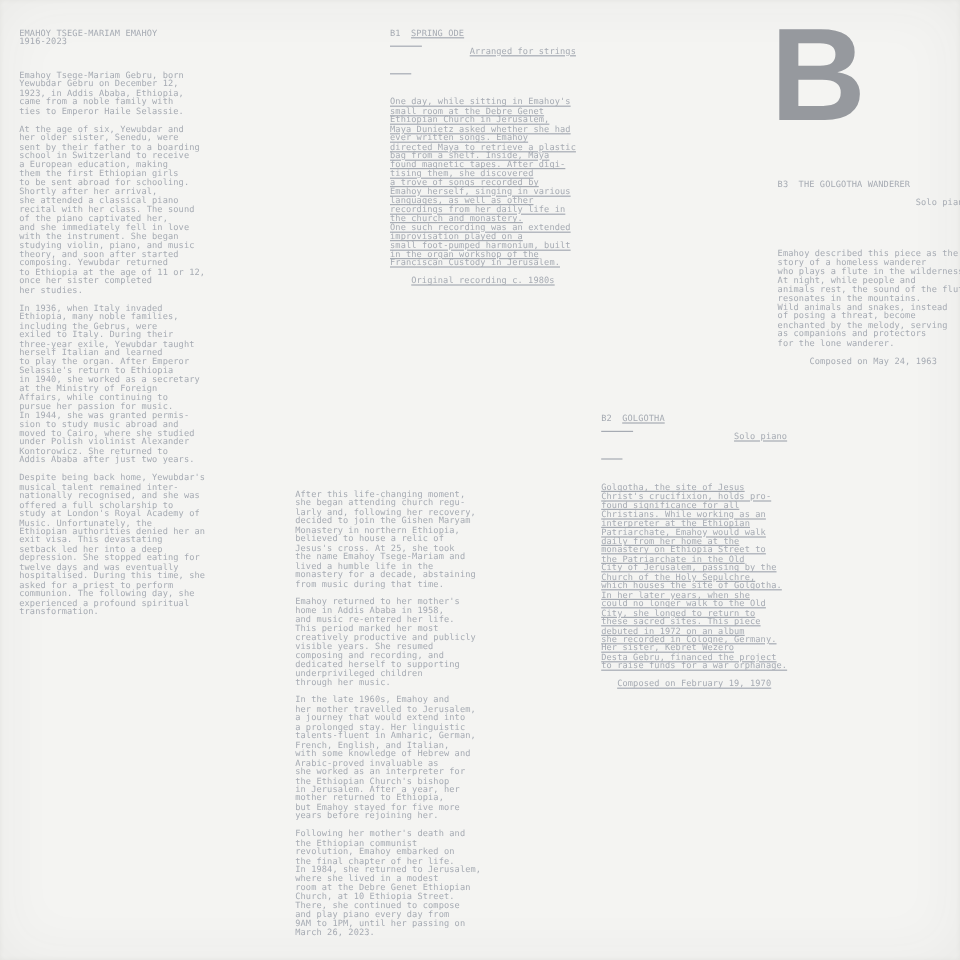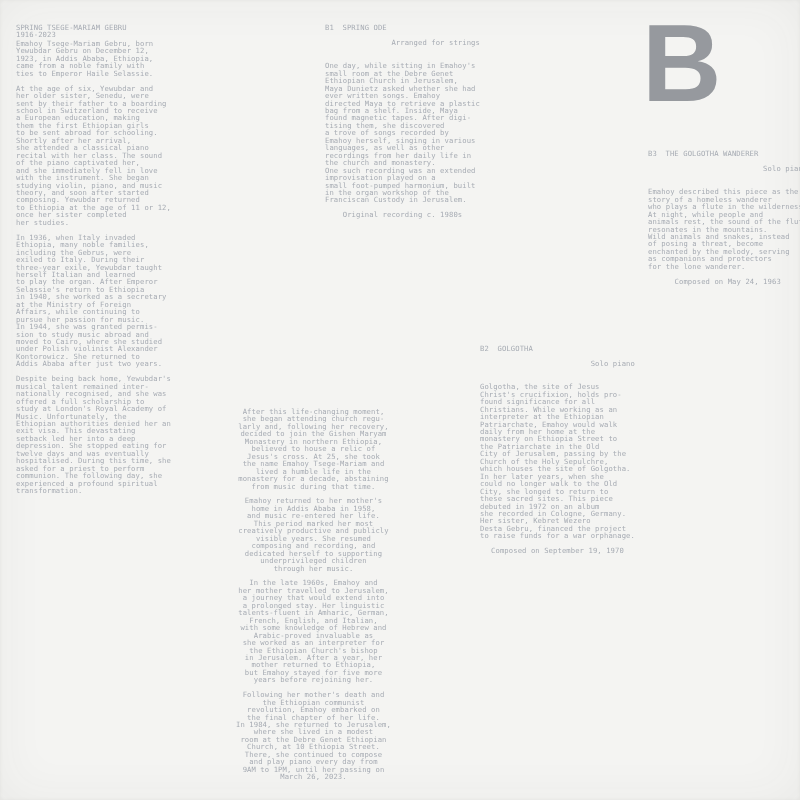--- a/index.html
+++ b/index.html
@@ -14,21 +14,21 @@
     box-shadow:inset 0 0 50px rgba(60,60,55,0.05), inset 0 0 4px rgba(60,60,55,0.06);
     -webkit-font-smoothing:antialiased;
   }
   .col{
     position:absolute;
     font-size:7.2px;
     line-height:7.45px;
     letter-spacing:0.1px;
   }
   .hd{margin:0;font-size:7.2px;line-height:7.45px;font-weight:normal;white-space:pre;}
-  .body{white-space:pre;margin-top:1px;}
+  .body{white-space:pre;margin-top:20px;}
   .thead{white-space:pre;}
   .tnum{display:inline-block;min-width:17.5px;}
   .tsub{margin-left:17.5px;text-align:right;}
   .tnote{white-space:pre;margin-top:7.45px;text-align:center;}
   .letter{
     position:absolute;
     left:642px;top:8px;
     font-family:"Liberation Sans","DejaVu Sans",sans-serif;
     font-weight:bold;
     font-size:110px;
@@ -38,21 +38,21 @@
   }
 </style>
 </head>
 <body>
 
 <div class="sheet">
 
   <div class="letter">B</div>
 
   <section class="col" style="left:16px;top:24px;">
-    <h1 class="hd">SPRING TSEGE-MARIAM GEBRU</h1>
+    <h1 class="hd">EMAHOY TSEGE-MARIAM EMAHOY</h1>
     <div class="hd">1916-2023</div>
     <div class="body">Emahoy Tsege-Mariam Gebru, born
 Yewubdar Gebru on December 12,
 1923, in Addis Ababa, Ethiopia,
 came from a noble family with
 ties to Emperor Haile Selassie.
 
 At the age of six, Yewubdar and
 her older sister, Senedu, were
 sent by their father to a boarding
@@ -103,21 +103,21 @@
 setback led her into a deep
 depression. She stopped eating for
 twelve days and was eventually
 hospitalised. During this time, she
 asked for a priest to perform
 communion. The following day, she
 experienced a profound spiritual
 transformation.</div>
   </section>
 
-  <section class="col" style="left:236px;top:408px;text-align:center;">
+  <section class="col" style="left:246px;top:408px;">
     <div style="white-space:pre;">After this life-changing moment,
 she began attending church regu-
 larly and, following her recovery,
 decided to join the Gishen Maryam
 Monastery in northern Ethiopia,
 believed to house a relic of
 Jesus's cross. At 25, she took
 the name Emahoy Tsege-Mariam and
 lived a humble life in the
 monastery for a decade, abstaining
@@ -156,21 +156,21 @@
 In 1984, she returned to Jerusalem,
 where she lived in a modest
 room at the Debre Genet Ethiopian
 Church, at 10 Ethiopia Street.
 There, she continued to compose
 and play piano every day from
 9AM to 1PM, until her passing on
 March 26, 2023.</div>
   </section>
 
-  <section class="col" style="left:325px;top:24px;">
+  <section class="col" style="left:325px;top:24px;text-decoration:underline;">
     <div class="thead"><span class="tnum">B1</span><span>SPRING ODE</span>
       <div class="tsub">Arranged for strings</div>
     </div>
     <div class="body">One day, while sitting in Emahoy's
 small room at the Debre Genet
 Ethiopian Church in Jerusalem,
 Maya Dunietz asked whether she had
 ever written songs. Emahoy
 directed Maya to retrieve a plastic
 bag from a shelf. Inside, Maya
@@ -182,21 +182,21 @@
 recordings from her daily life in
 the church and monastery.
 One such recording was an extended
 improvisation played on a
 small foot-pumped harmonium, built
 in the organ workshop of the
 Franciscan Custody in Jerusalem.</div>
     <div class="tnote">Original recording c. 1980s</div>
   </section>
 
-  <section class="col" style="left:480px;top:345px;">
+  <section class="col" style="left:501px;top:345px;text-decoration:underline;">
     <div class="thead"><span class="tnum">B2</span><span>GOLGOTHA</span>
       <div class="tsub">Solo piano</div>
     </div>
     <div class="body">Golgotha, the site of Jesus
 Christ's crucifixion, holds pro-
 found significance for all
 Christians. While working as an
 interpreter at the Ethiopian
 Patriarchate, Emahoy would walk
 daily from her home at the
@@ -207,21 +207,21 @@
 which houses the site of Golgotha.
 In her later years, when she
 could no longer walk to the Old
 City, she longed to return to
 these sacred sites. This piece
 debuted in 1972 on an album
 she recorded in Cologne, Germany.
 Her sister, Kebret Wezero
 Desta Gebru, financed the project
 to raise funds for a war orphanage.</div>
-    <div class="tnote">Composed on September 19, 1970</div>
+    <div class="tnote">Composed on February 19, 1970</div>
   </section>
 
   <section class="col" style="left:648px;top:150px;">
     <div class="thead"><span class="tnum">B3</span><span>THE GOLGOTHA WANDERER</span>
       <div class="tsub">Solo piano</div>
     </div>
     <div class="body">Emahoy described this piece as the
 story of a homeless wanderer
 who plays a flute in the wilderness.
 At night, while people and

